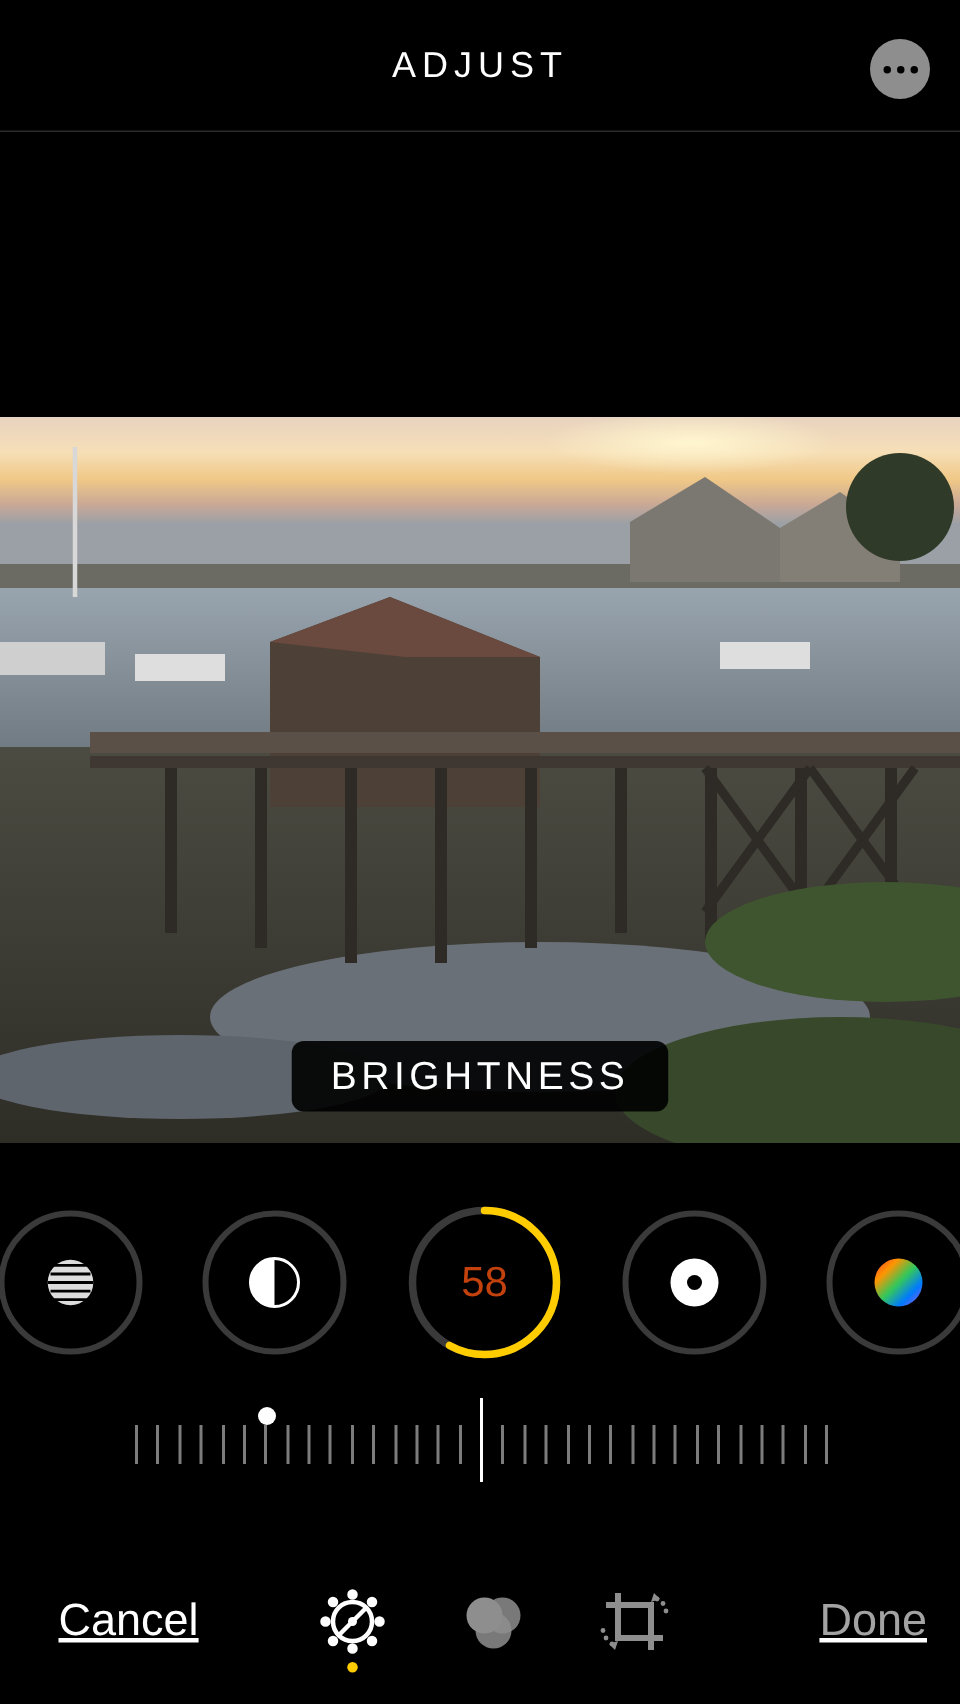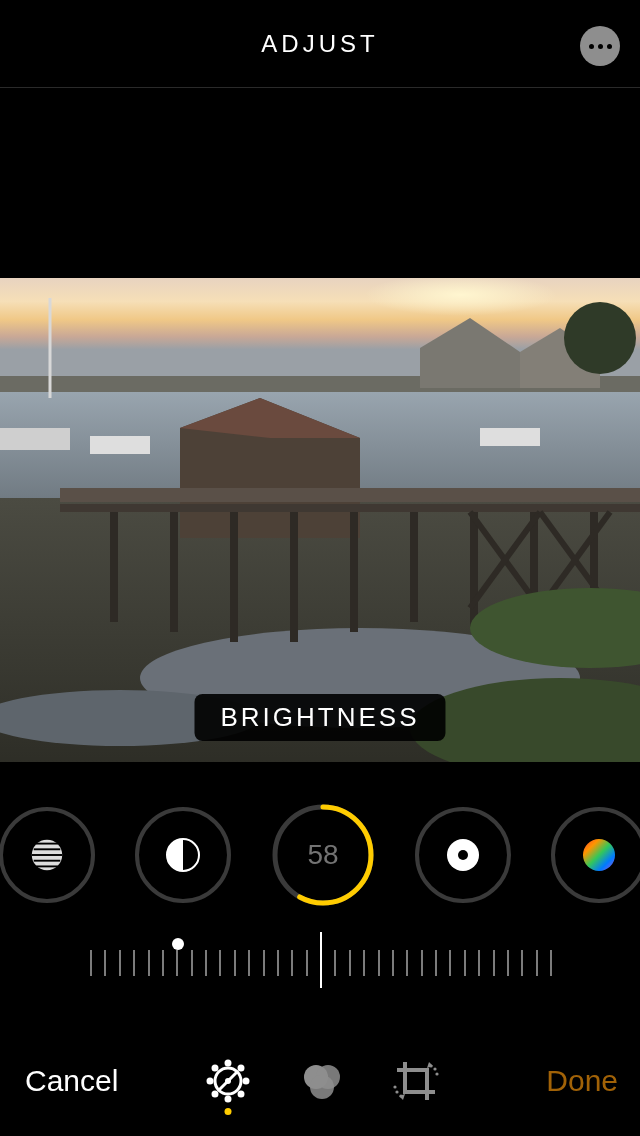--- a/index.html
+++ b/index.html
@@ -74,21 +74,21 @@
   }
   .dial.partial-left { margin-left: -56px; }
   .dial.partial-right { margin-right: -62px; }
   .dial.selected {
     position: relative;
     border: none;
     width:104px; height:104px;
   }
   .dial.selected svg.ring { position:absolute; inset:0; }
   .dial .value {
-    color: #737373;
+    color: #c2410c;
     font-size: 28px;
     font-weight: 500;
   }
   .dial .icon-contrast { width:36px; height:36px; }
   .dial .icon-point { width:36px; height:36px; }
   .dial .icon-exposure { width:38px; height:38px; }
   .dial .icon-sat { width:36px; height:36px; border-radius:50%; }
 
   
   .ruler {
@@ -110,28 +110,29 @@
     width:2px; height:56px; background:#fff;
   }
   .ruler .marker-dot {
     position:absolute; top:18px;
     width:12px; height:12px; background:#fff; border-radius:50%;
   }
 
   
   .bottom {
     position: absolute;
-    bottom: 0; left: 3px; right: 0;
+    bottom: 0; left: 17px; right: 0;
     height: 110px;
     display:flex;
     align-items:center;
     padding: 0 22px;
+    text-decoration: underline;
   }
   .btn-text { font-size: 30px; font-weight: 400; }
-  .btn-done { color: #a16207; margin-left:auto; font-weight:500; }
+  .btn-done { color: #a3a3a3; margin-left:auto; font-weight:500; }
   .mode-icons {
     position:absolute; left:50%; transform:translateX(-50%);
     display:flex; align-items:center; gap:46px;
   }
   .mode-icons .ic { width:48px; height:48px; display:flex; align-items:center; justify-content:center; position:relative;}
   .mode-dot {
     position:absolute; bottom:-10px; left:50%;
     transform:translateX(-50%);
     width:7px; height:7px; background:#ffcc00; border-radius:50%;
   }

